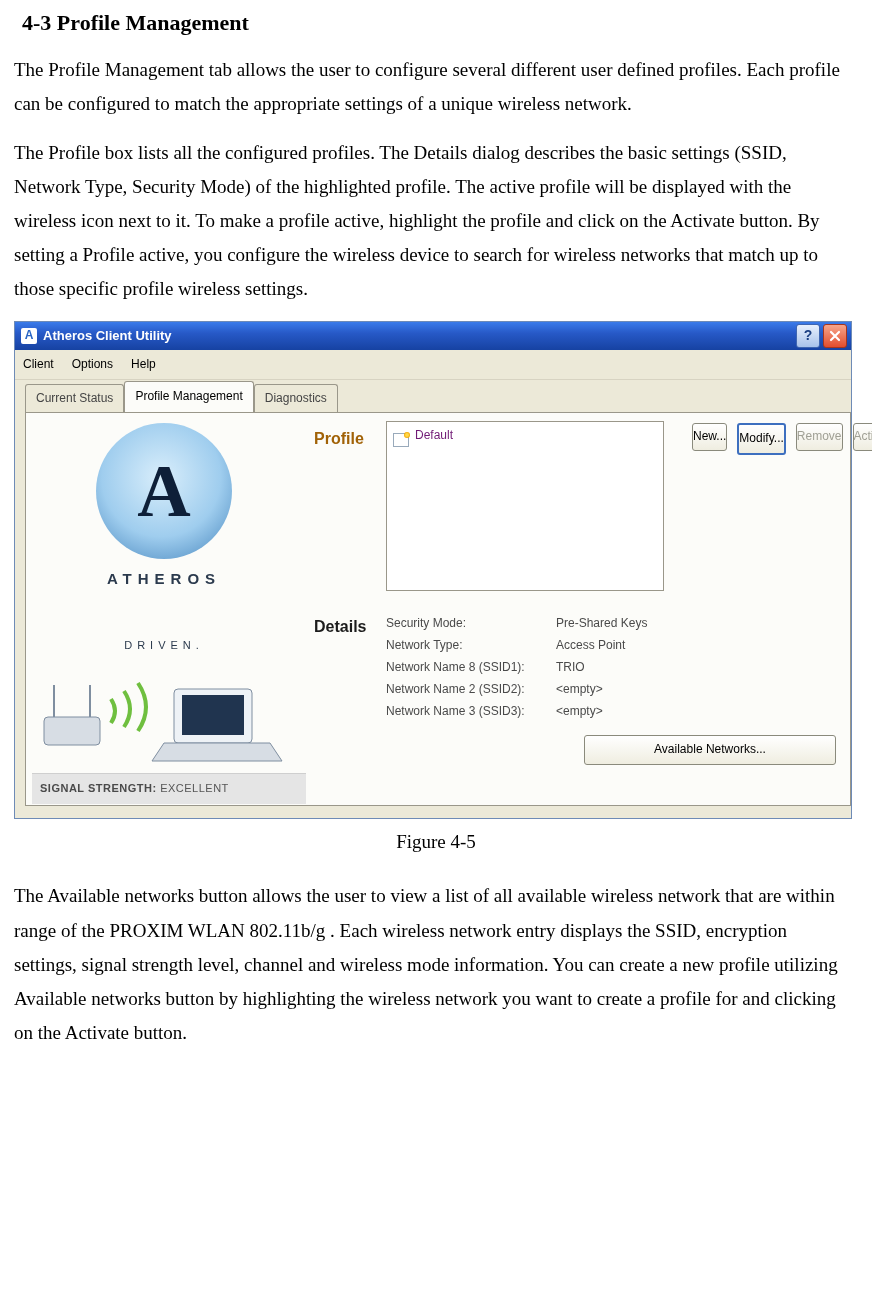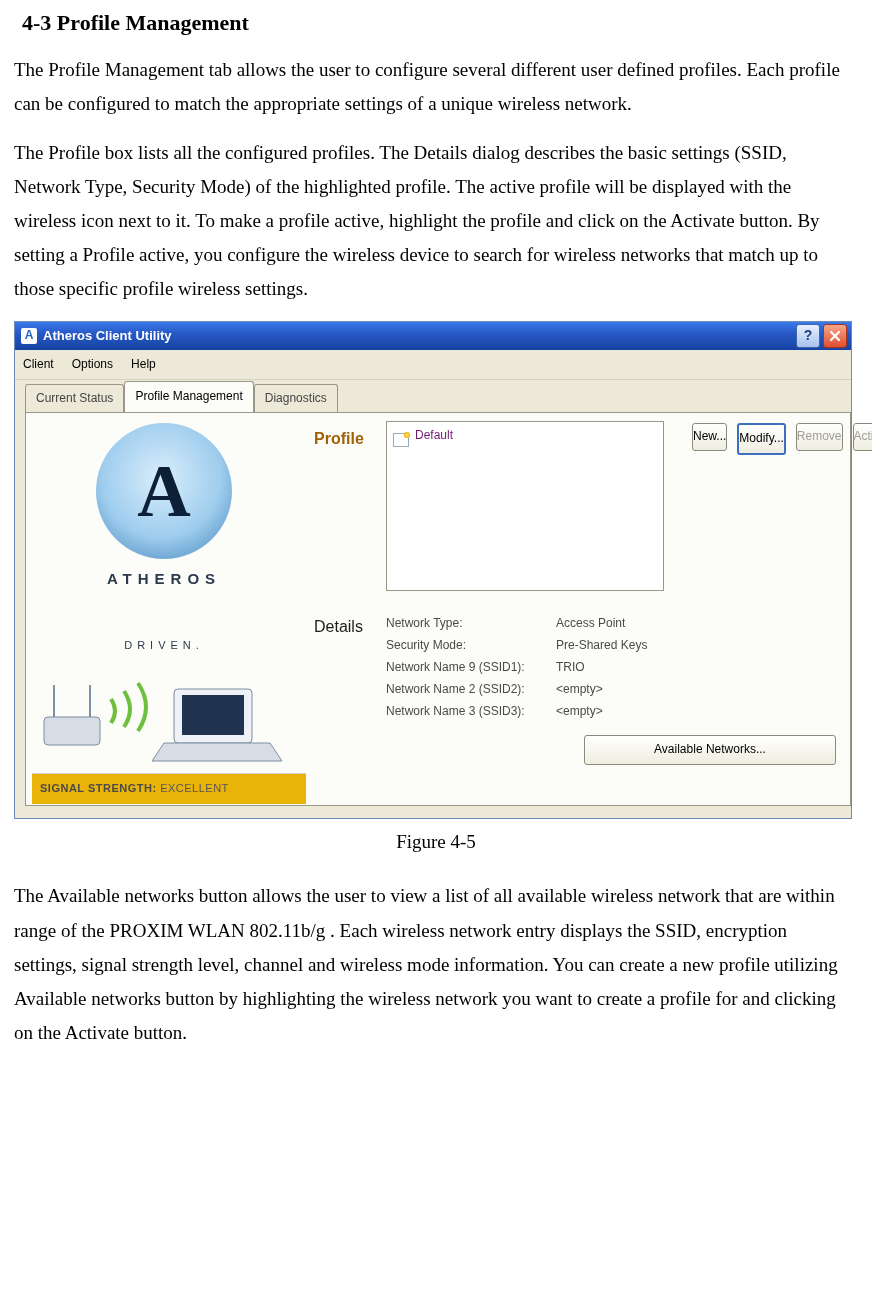--- a/index.html
+++ b/index.html
@@ -186,21 +186,21 @@
     width: 252px;
     height: 96px;
   }
   .illus svg { width: 100%; height: 100%; }
 
   .signal-strip {
     position: absolute;
     left: 6px;
     top: 360px;
     width: 258px;
-    background: #eab308;
+    background: #e5e5e5;
     border-top: 1px solid #cfcfcf;
     padding: 5px 8px;
     font-size: 11px;
     color: #565656;
     letter-spacing: 0.5px;
   }
   .signal-strip b { color: #4a4a4a; }
 
   
   .side-buttons {
@@ -274,21 +274,21 @@
     height: 6px;
     background: radial-gradient(circle, #ffd94a 30%, #f2a400 70%);
     border-radius: 3px;
   }
 
   
   .details-label {
     position: absolute;
     left: 288px;
     top: 200px;
-    font-weight: normal;
+    font-weight: bold;
     font-size: 16px;
     color: #1c1c1c;
     font-family: Arial, sans-serif;
   }
   .details-grid {
     position: absolute;
     left: 360px;
     top: 200px;
     width: 300px;
     font-size: 12px;
@@ -400,29 +400,29 @@
         <div class="win-button">New...</div>
         <div class="win-button highlight">Modify...</div>
         <div class="win-button disabled">Remove</div>
         <div class="win-button disabled">Activate</div>
       </div>
 
       <div class="details-label">Details</div>
 
       <div class="details-grid">
         <div class="row">
+          <div class="k">Security Mode:</div>
+          <div class="v">Pre-Shared Keys</div>
+        </div>
+        <div class="row">
           <div class="k">Network Type:</div>
           <div class="v">Access Point</div>
         </div>
         <div class="row">
-          <div class="k">Security Mode:</div>
-          <div class="v">Pre-Shared Keys</div>
-        </div>
-        <div class="row">
-          <div class="k">Network Name 9 (SSID1):</div>
+          <div class="k">Network Name 8 (SSID1):</div>
           <div class="v">TRIO</div>
         </div>
         <div class="row">
           <div class="k">Network Name 2 (SSID2):</div>
           <div class="v">&lt;empty&gt;</div>
         </div>
         <div class="row">
           <div class="k">Network Name 3 (SSID3):</div>
           <div class="v">&lt;empty&gt;</div>
         </div>

